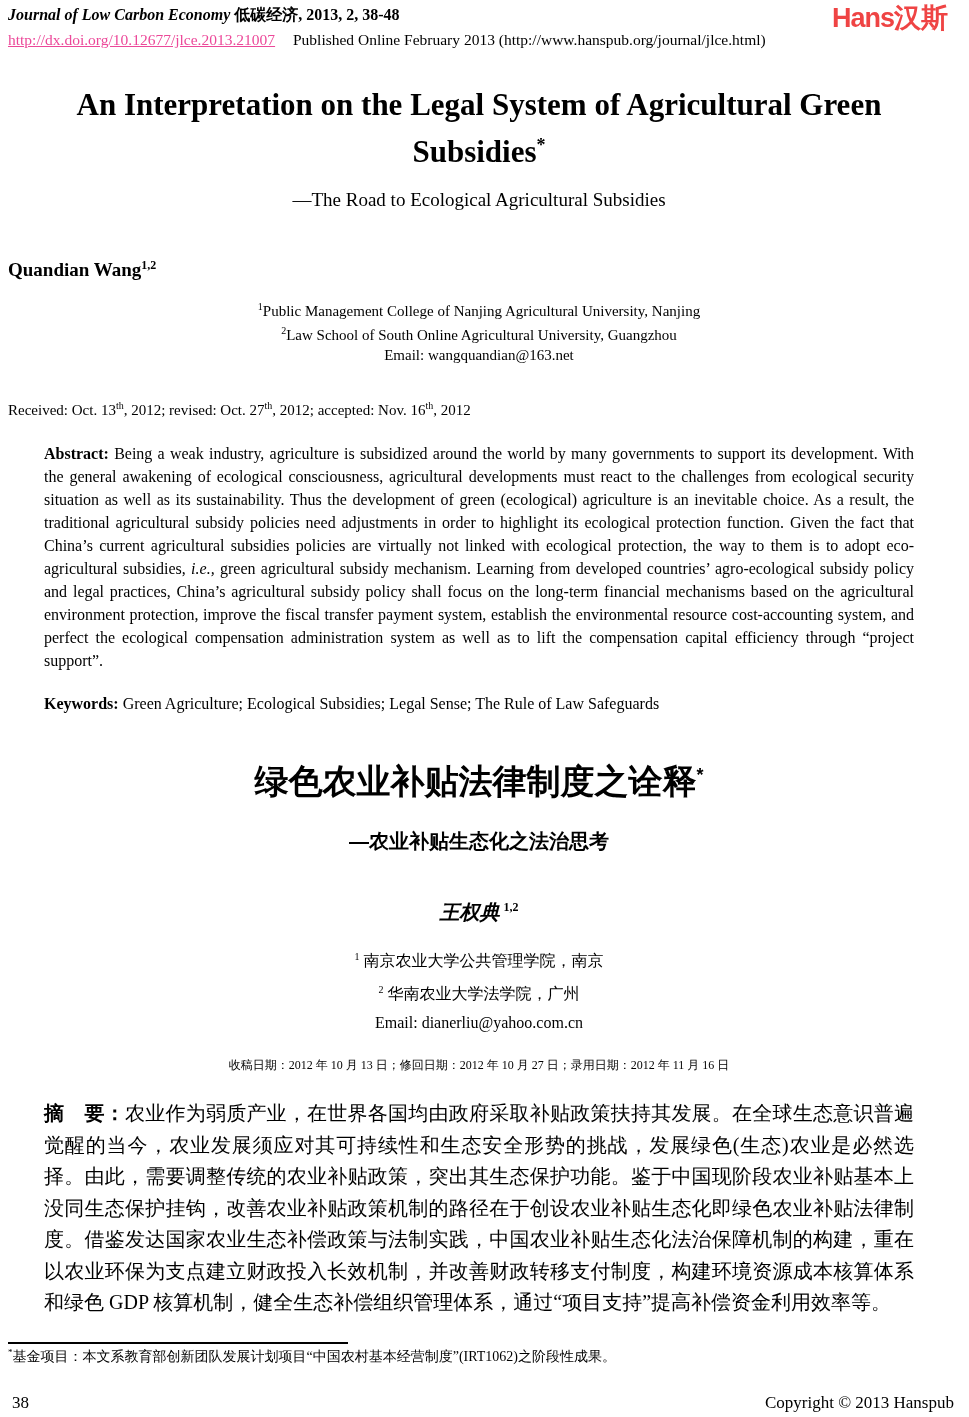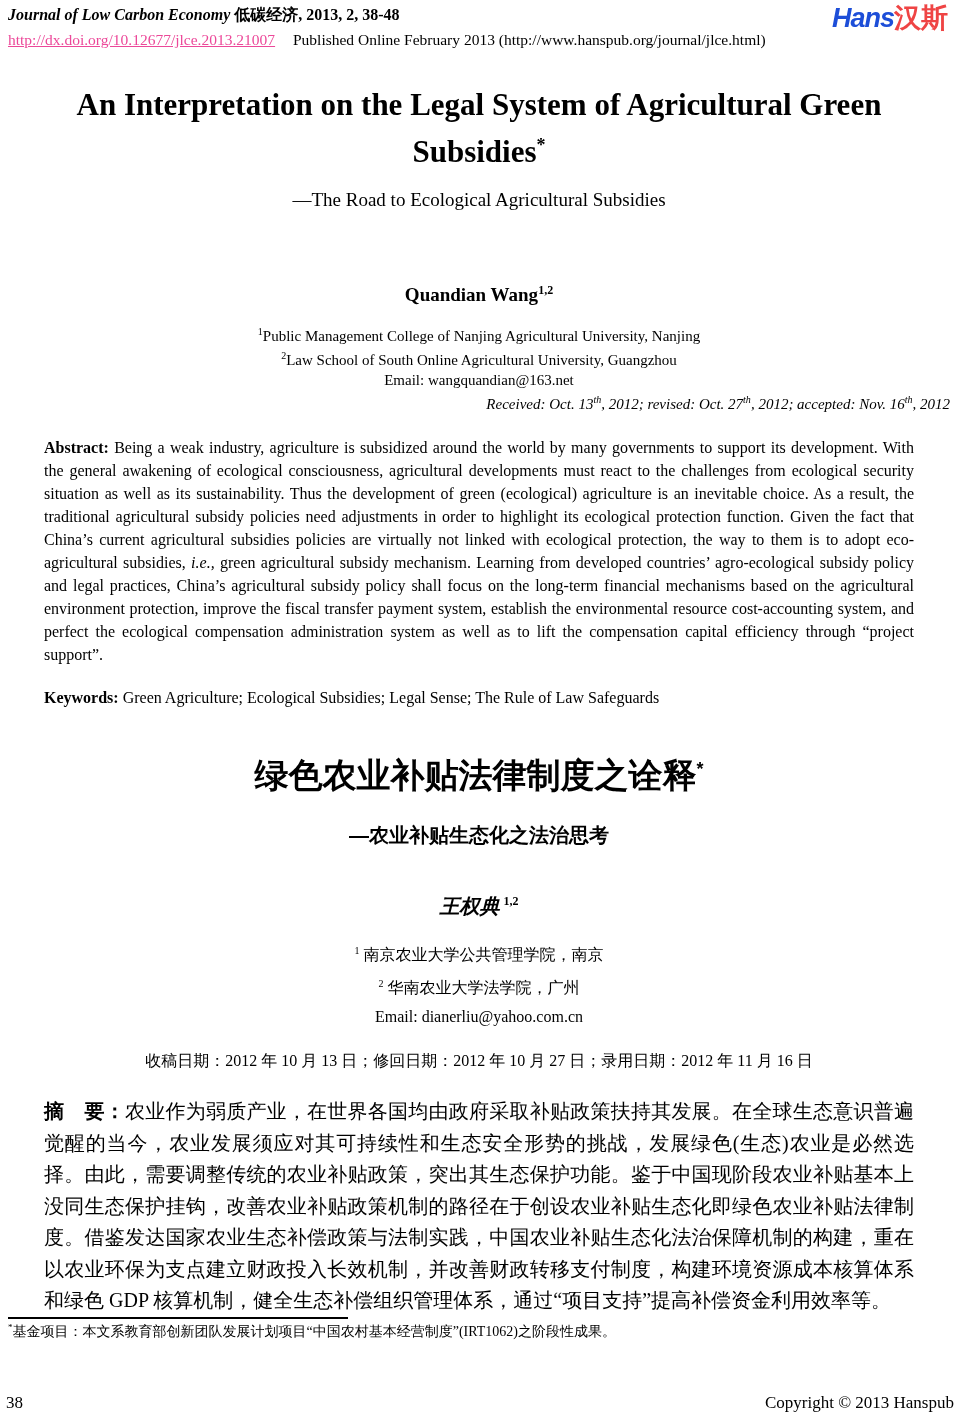--- a/index.html
+++ b/index.html
@@ -18,54 +18,54 @@
   
   .header-row { display: flex; justify-content: space-between; align-items: flex-start; }
   .header-left { font-size: 16px; line-height: 20px; }
   .j-title { font-weight: bold; font-style: italic; }
   .j-cn { font-weight: bold; }
   .issue { font-weight: bold; }
   .header-line2 { font-size: 15.5px; margin-top: 5px; }
   .doi-link { color: #ec4899; text-decoration: underline; cursor: pointer; }
   .pub-info { margin-left: 14px; }
   .logo { font-family: "Liberation Sans", sans-serif; font-size: 27px; font-weight: bold; white-space: nowrap; line-height: 27px; padding-right: 2px; }
-  .logo-hans { color: #1d4ed8; font-style: italic; letter-spacing: -1px; }
+  .logo-hans { color: #ef4444; letter-spacing: -1px; }
   .logo-cn { color: #ef4444; }
   
   .title { text-align: center; font-size: 31px; font-weight: bold; line-height: 41px; margin: 34px 30px 0 30px; }
   .title sup { font-size: 18px; }
   .subtitle { text-align: center; font-size: 19px; font-weight: normal; margin-top: 17px; }
-  .author { text-align: center; font-size: 19px; font-weight: bold; margin-top: 72px; }
+  .author { text-align: left; font-size: 19px; font-weight: bold; margin-top: 47px; }
   .author sup, .cn-author sup { font-size: 12px; }
   .affil-block { text-align: center; font-size: 15px; line-height: 20px; margin-top: 15px; }
   .affil-block sup { font-size: 10px; }
-  .received { text-align: right; font-size: 15px; margin-top: 4px; font-style: italic; }
+  .received { text-align: left; font-size: 15px; margin-top: 35px; }
   .received sup { font-size: 10px; }
   .abstract { margin: 23px 36px 0 36px; font-size: 16px; line-height: 23px; text-align: justify; }
   .abstract .label { font-weight: bold; }
   .abstract .it { font-style: italic; }
   .keywords { margin: 23px 36px 0 36px; font-size: 16px; }
   .keywords .label { font-weight: bold; }
   
   .cn-title { text-align: center; font-size: 34px; font-weight: bold; margin-top: 46px; font-family: "Liberation Sans", sans-serif; }
   .cn-title sup { font-size: 18px; }
   .cn-subtitle { text-align: center; font-size: 20px; font-weight: bold; margin-top: 23px; font-family: "Liberation Sans", sans-serif; }
   .cn-author { text-align: center; font-size: 20px; font-weight: bold; font-style: italic; margin-top: 44px; }
   .cn-author sup { margin-left: 4px; font-style: normal; }
   .cn-affil-block { text-align: center; font-size: 16px; line-height: 29px; margin-top: 16px; }
   .cn-affil-block sup { font-size: 10px; }
-  .cn-received { text-align: center; font-size: 16px; margin-top: 20px; }
+  .cn-received { text-align: center; font-size: 12px; margin-top: 20px; }
   .cn-abstract { margin: 24px 36px 0 36px; font-size: 20px; line-height: 31.5px; text-align: justify; }
   .cn-abstract .label { font-weight: bold; }
   
-  .footnote { margin-top: 0; font-size: 14px; }
+  .footnote { margin-top: 23px; font-size: 14px; }
   .footnote-rule { width: 340px; border: 0; border-top: 2px solid #000; margin: 0 0 3px 0; }
   .footnote sup { font-size: 9px; }
   .page-footer {
-    position: absolute; bottom: 4px; left: 6px; right: 4px;
+    position: absolute; bottom: 4px; left: 12px; right: 4px;
     display: flex; justify-content: space-between;
     font-size: 17px;
   }
 </style>
 </head>
 <body>
 
 <div class="page">
 
   <div class="header-row">

